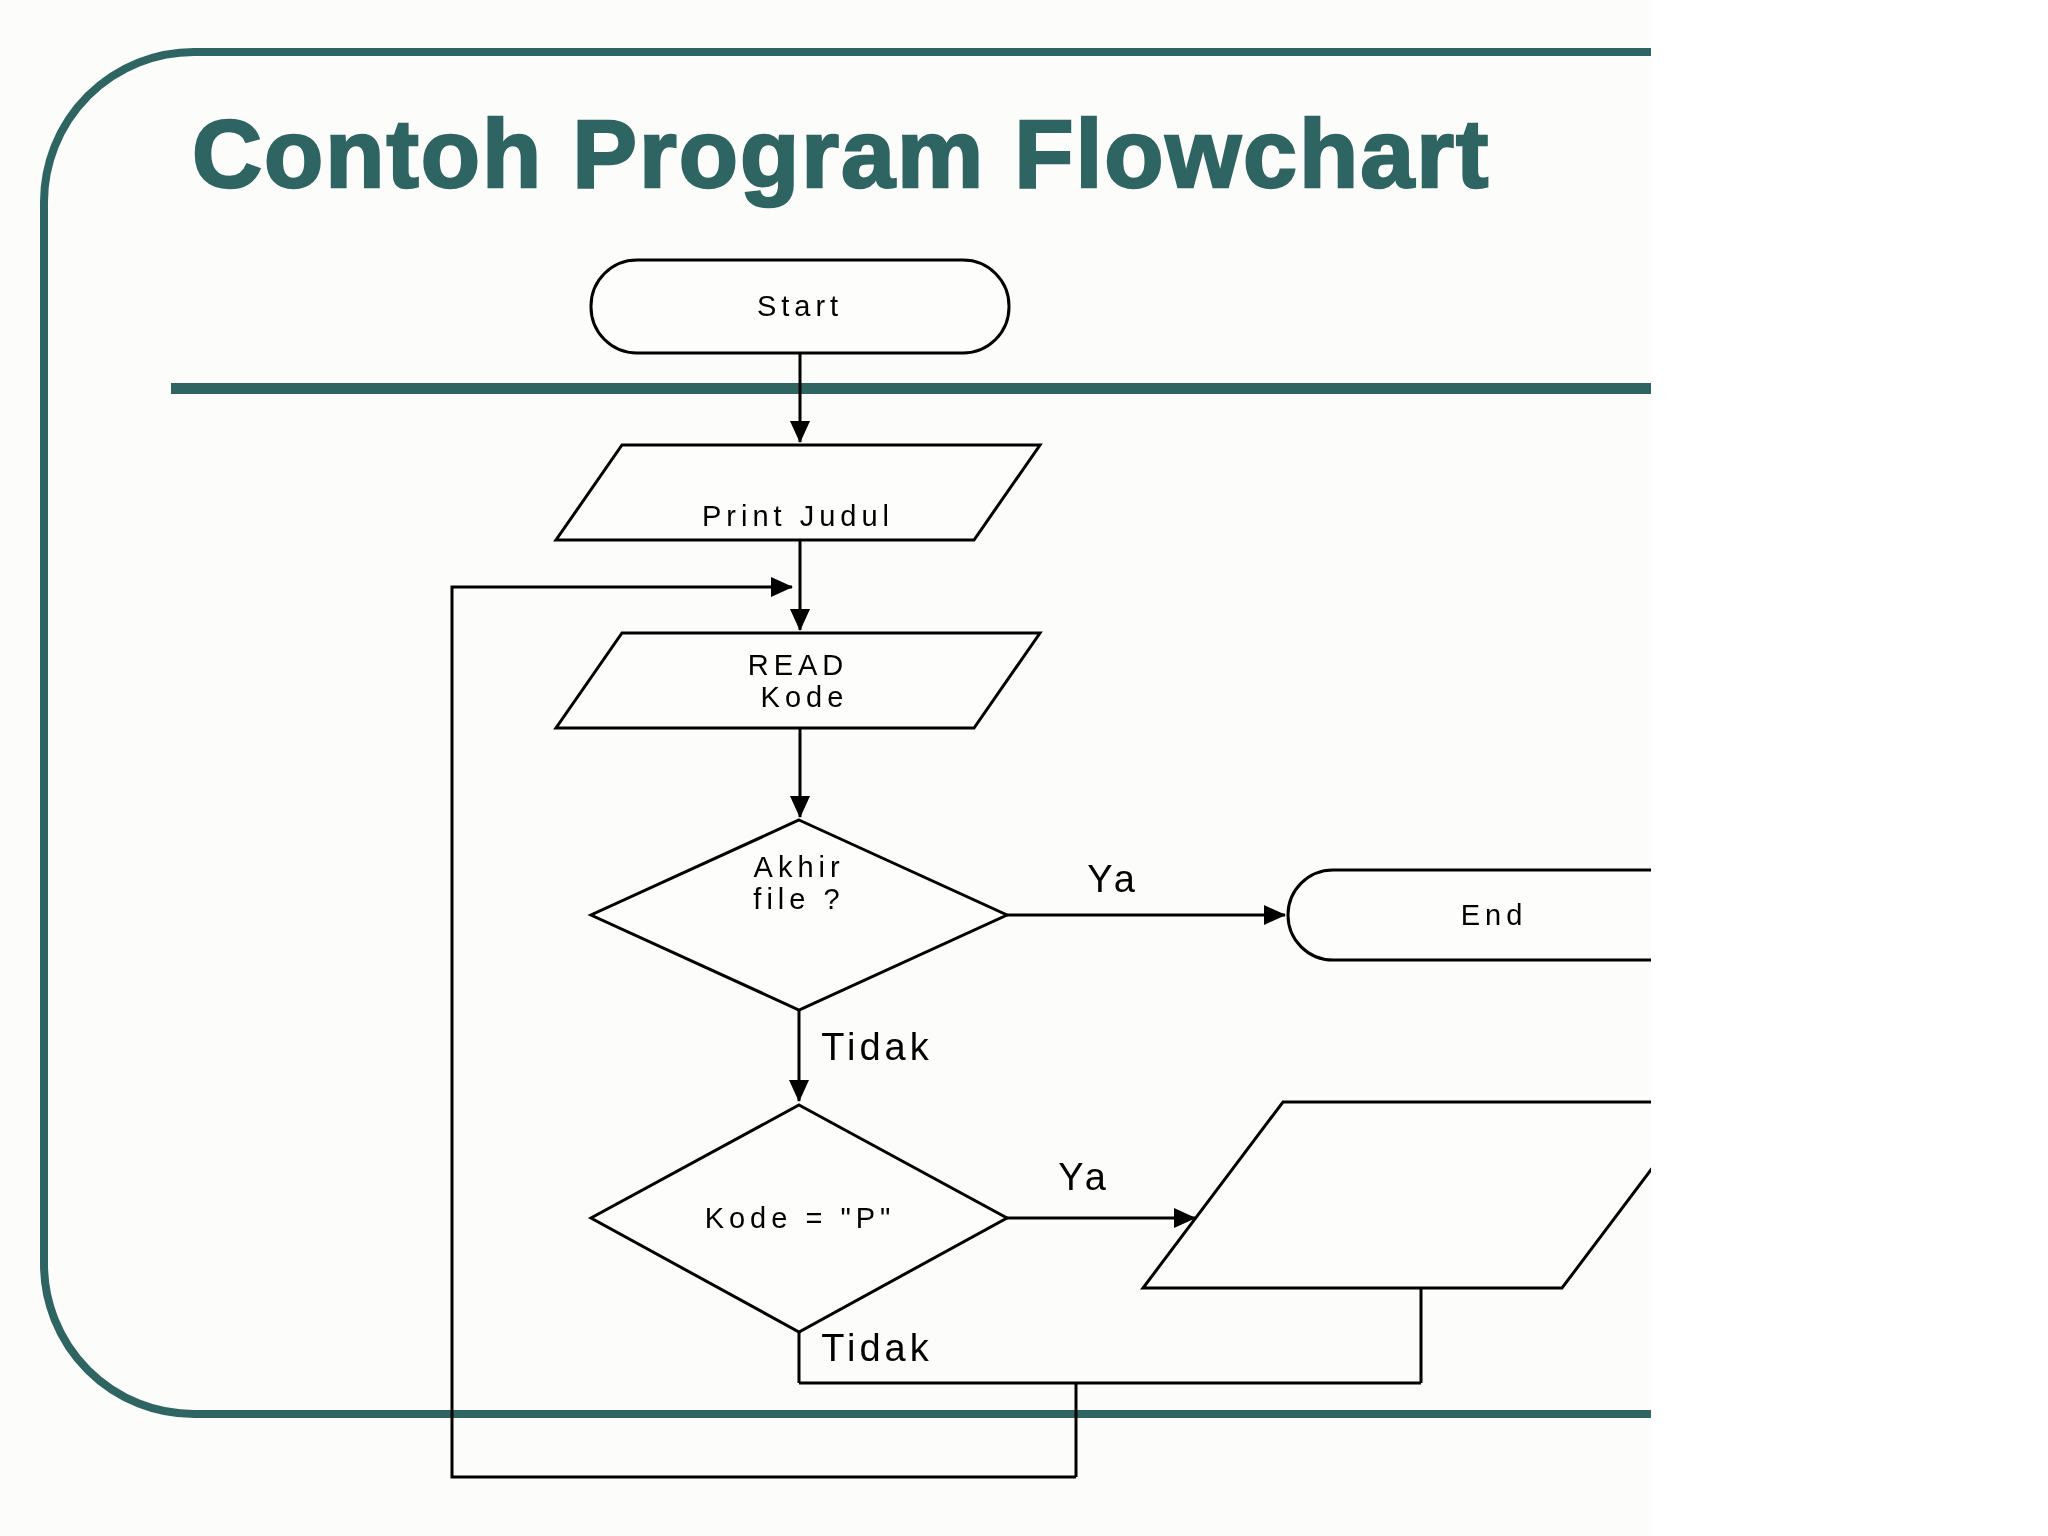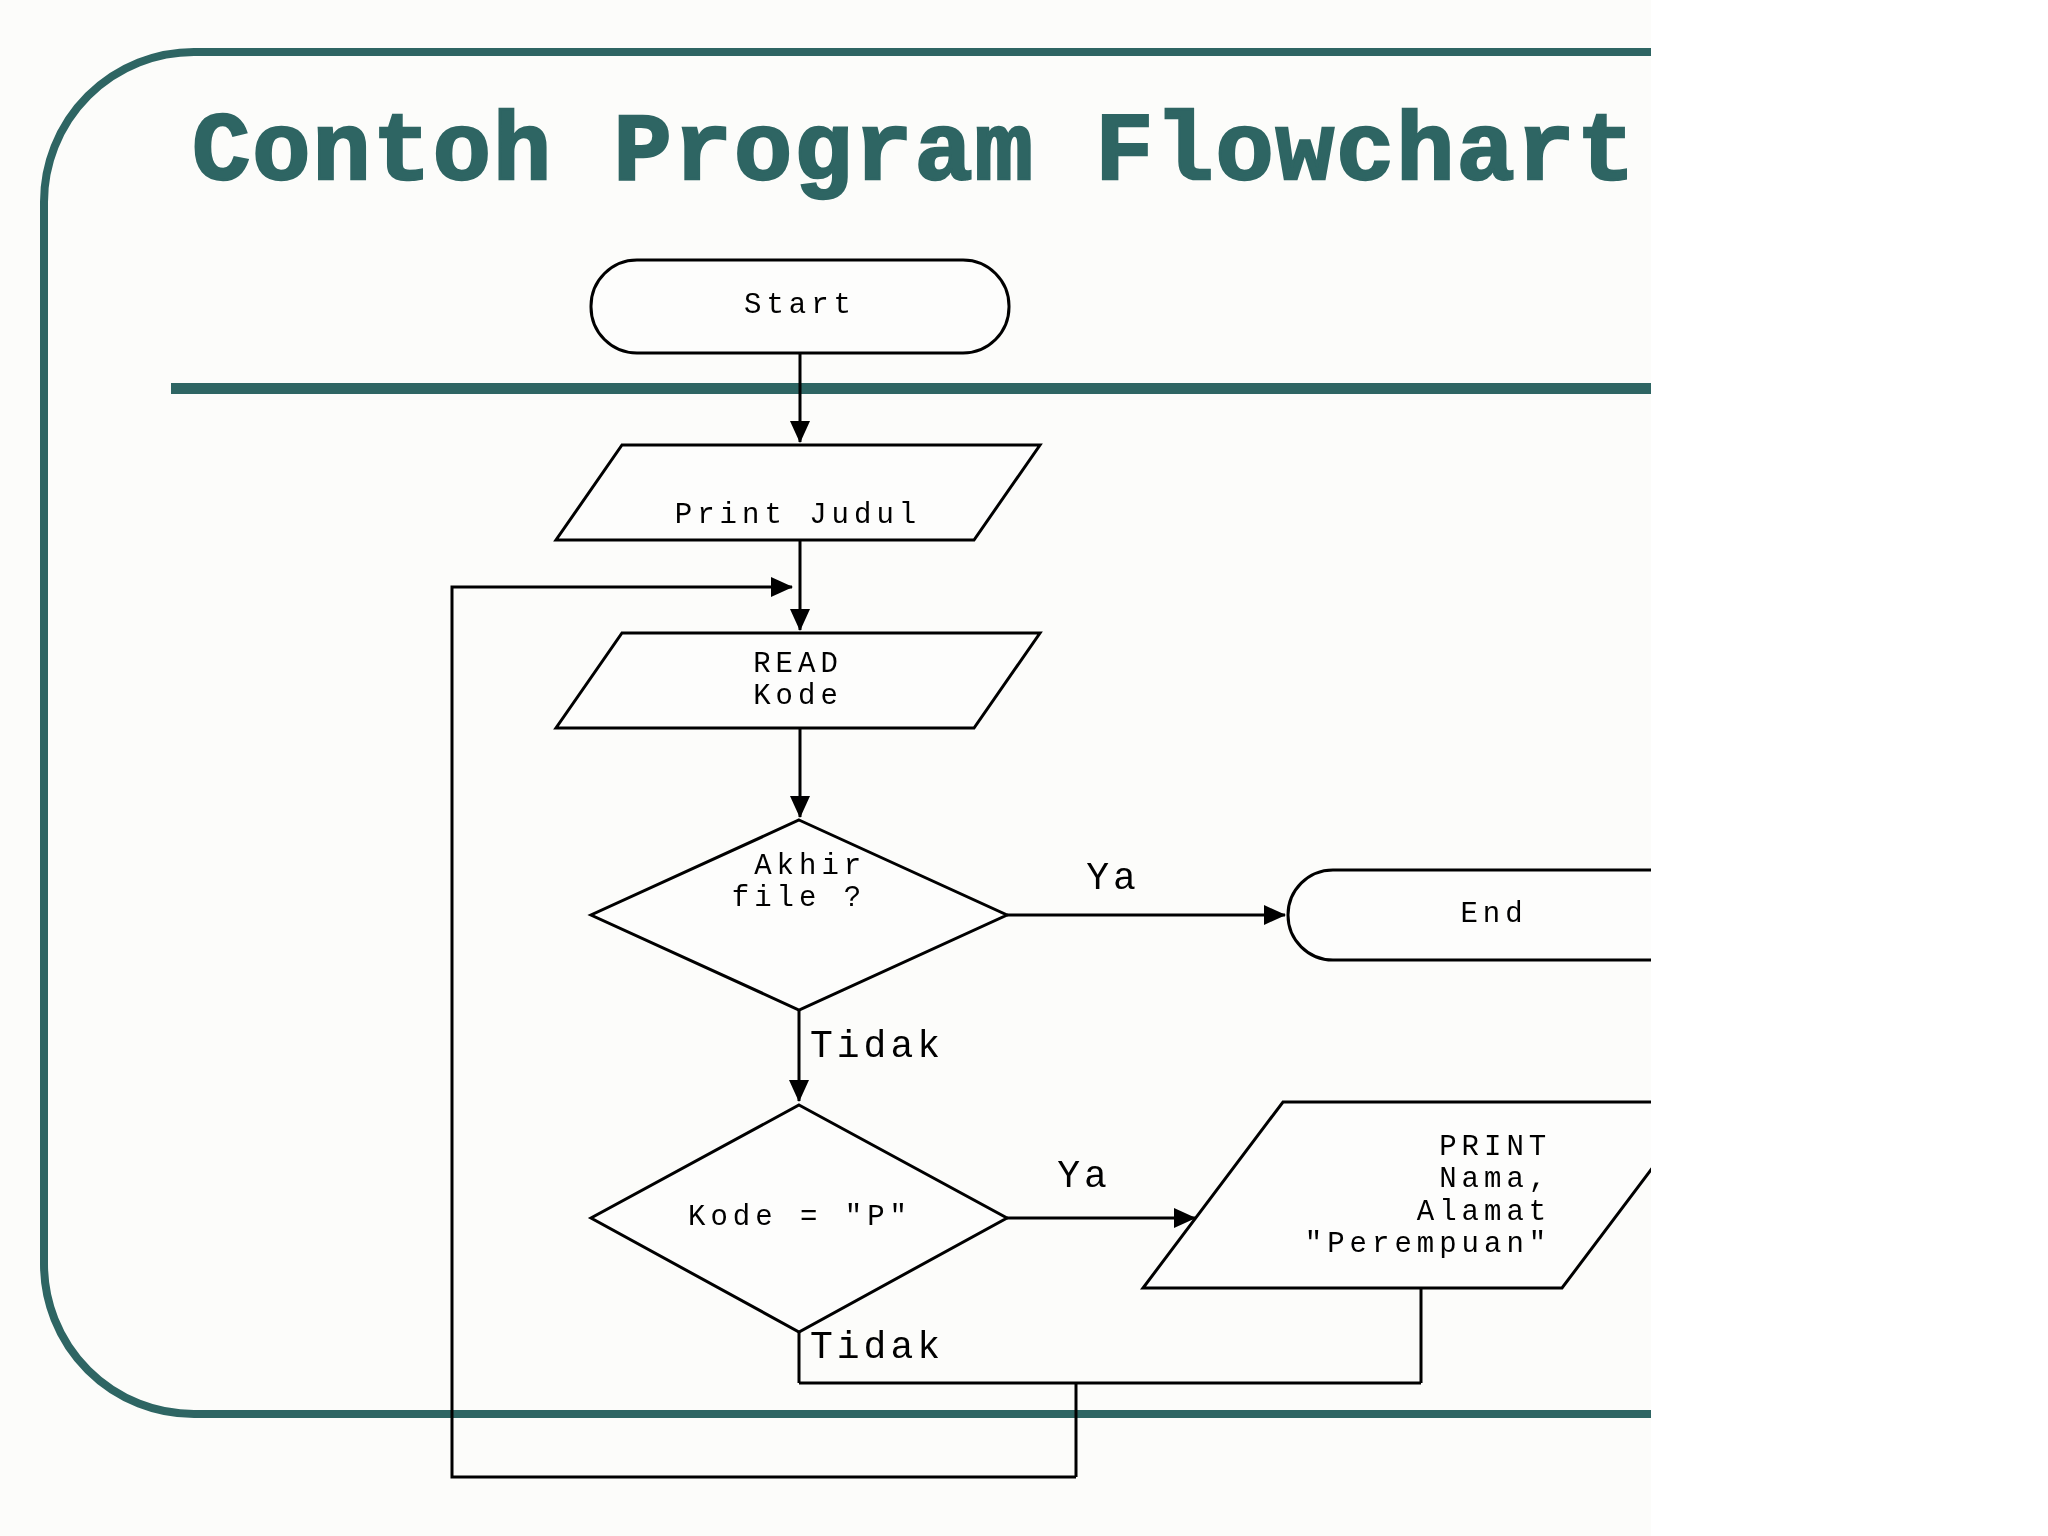--- a/index.html
+++ b/index.html
@@ -6,21 +6,21 @@
     margin: 0;
     padding: 0;
     background: #ffffff;
   }
   .stage {
     position: relative;
     width: 1651px;
     height: 1536px;
     overflow: hidden;
     background: var(--background, #FCFCFA);
-    font-family: Liberation Mono, monospace;
+    font-family: Liberation Sans, sans-serif;
   }
   .canvas {
     position: absolute;
     left: 0;
     top: 0;
   }
   .slide-title {
     position: absolute;
     left: 192px;
     top: 98px;
@@ -89,22 +89,19 @@
   <div class="slide-title">Contoh Program Flowchart</div>
 
   <div class="lbl" style="left:800px; top:306px;">Start</div>
   <div class="lbl" style="left:798px; top:516px;">Print Judul</div>
   <div class="lbl" style="left:798px; top:681px;">READ
 Kode</div>
   <div class="lbl" style="left:799px; top:883px;">Akhir
 file ?</div>
   <div class="lbl" style="left:1494px; top:915px;">End</div>
   <div class="lbl" style="left:800px; top:1218px;">Kode = "P"</div>
-  <div class="lbl" style="left:1428px; top:1197px;">PRINT
-Nama, Alamat
-"Perempuan"</div>
 
   <div class="lbl edge-lbl" style="left:1113px; top:879px;">Ya</div>
   <div class="lbl edge-lbl" style="left:877px; top:1047px;">Tidak</div>
   <div class="lbl edge-lbl" style="left:1084px; top:1177px;">Ya</div>
   <div class="lbl edge-lbl" style="left:877px; top:1348px;">Tidak</div>
 
 </div>
 
 </body></html>

